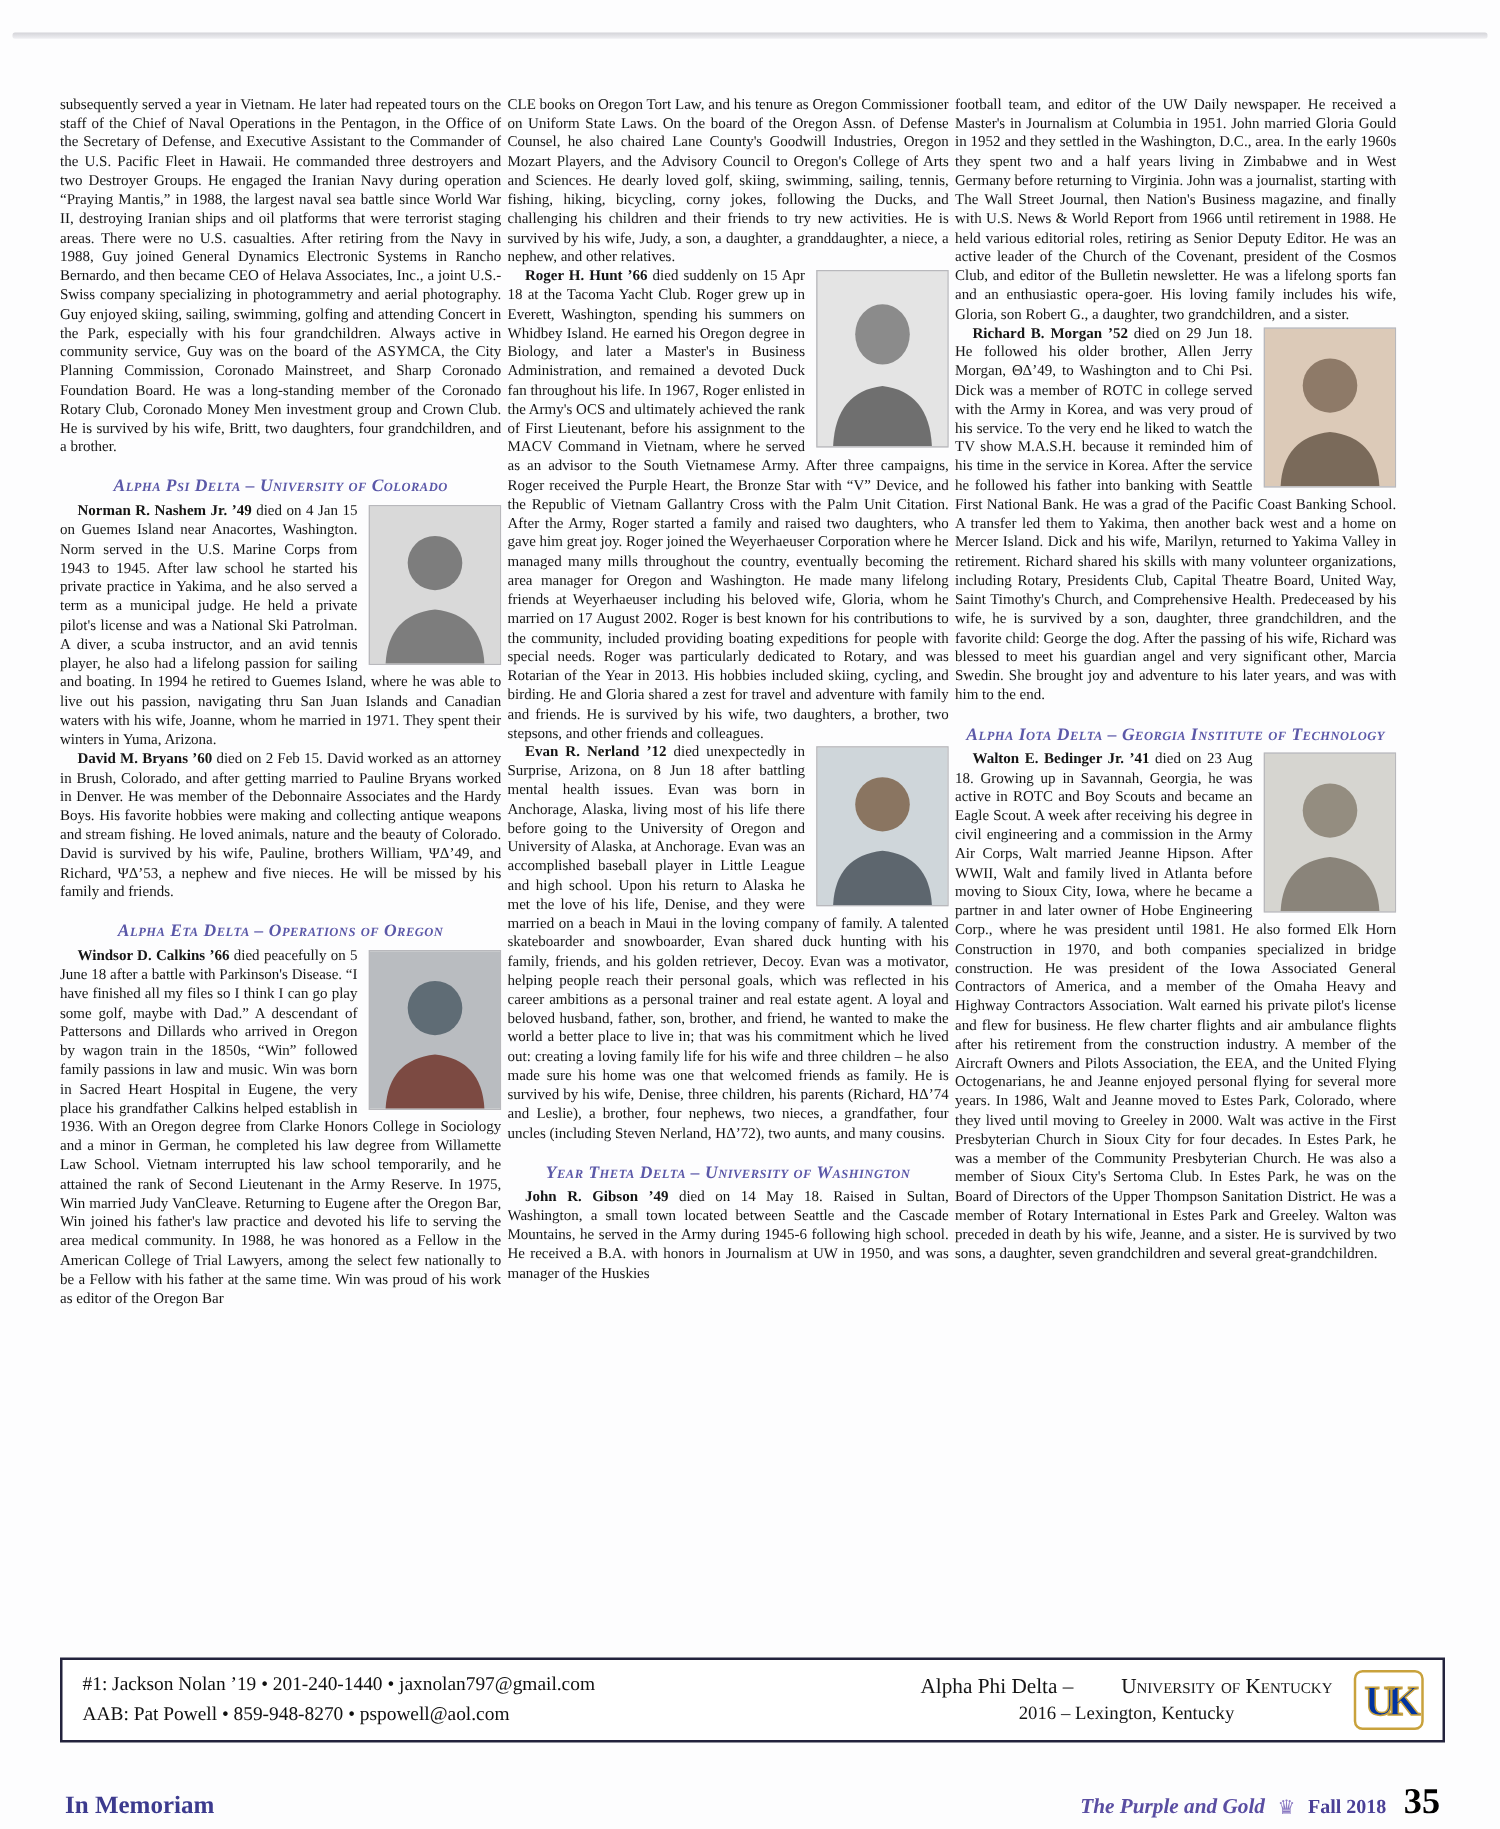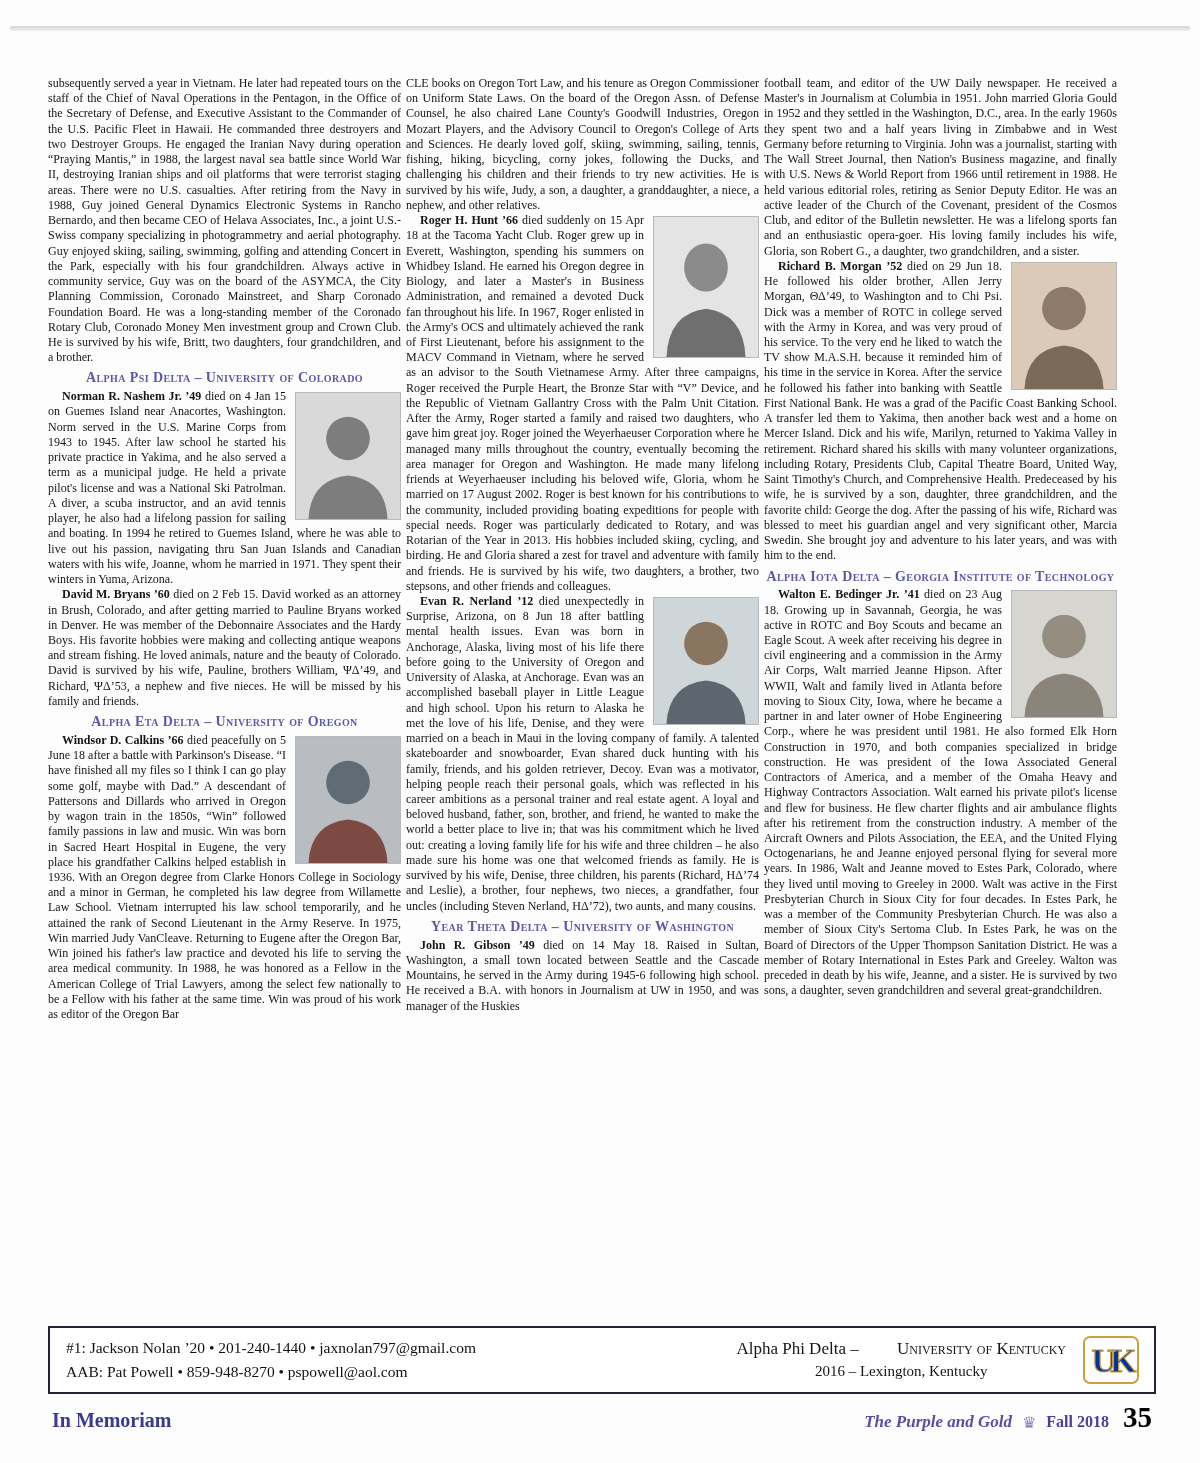--- a/index.html
+++ b/index.html
@@ -10,23 +10,23 @@
   .scan-edge-top{position:absolute;top:26px;left:10px;right:10px;height:5px;
     background:linear-gradient(#c9c9cf,#ececf0);border-radius:2px;opacity:.8;}
   .page{padding:76px 44px 0 48px;}
   .cols{display:flex;gap:5px;height:1238px;overflow:hidden;}
   .col{width:353px;overflow:hidden;text-align:justify;font-size:12px;line-height:1.27;}
   .col p{margin:0;}
   p.cont{text-indent:0;}
   p.obit{text-indent:14px;}
   .obit-name{font-weight:bold;}
   h3.chapter-header{
-    margin:4px 0 2px;text-align:center;text-indent:0;
+    margin:16px 0 2px;text-align:center;text-indent:0;
     font-family:"Liberation Serif", serif;font-variant:small-caps;font-weight:bold;
-    font-size:14px;letter-spacing:.4px;color:#5b58a8;
+    font-size:14px;letter-spacing:.4px;color:#5b58a8;font-style:italic;
   }
   .photo{
     float:right;width:106px;height:128px;margin:3px 0 4px 9px;
     border:1px solid #b8b8bc;box-sizing:border-box;display:block;overflow:hidden;background:#ddd;
   }
   .photo.tall{height:142px;}
   .photo svg{display:block;width:100%;height:100%;}
   
   .contact-box{
     margin-top:12px;border:2px solid #23233d;display:flex;align-items:center;
@@ -35,21 +35,21 @@
   .contact-left{flex:1;font-size:15.5px;line-height:1.55;color:#101010;}
   .chapter-right{text-align:center;margin-right:16px;line-height:1.35;}
   .chapter-line1{font-size:17px;}
   .chapter-line1 .sc{font-variant:small-caps;margin-left:34px;}
   .chapter-line2{font-size:15px;}
   .uk-logo{width:58px;height:50px;flex:0 0 auto;}
   .uk-logo svg{width:100%;height:100%;display:block;}
   
   .page-footer{display:flex;justify-content:space-between;align-items:baseline;padding:9px 4px 0 4px;}
   .footer-left{font-size:20px;font-weight:bold;color:#3c3a8e;font-family:Liberation Serif, serif;}
-  .footer-right{display:flex;align-items:baseline;gap:10px;}
+  .footer-right{display:flex;align-items:baseline;gap:10px;margin-top:24px;}
   .pub-title{font-size:17px;font-weight:bold;font-style:italic;color:#5a4ea2;}
   .crown{font-size:16px;color:#8a79c2;position:relative;top:1px;}
   .season{font-size:16px;font-weight:bold;color:#4a3f96;}
   .page-num{font-size:29px;font-weight:bold;color:#000000;line-height:1;margin-left:4px;}
 </style>
 </head>
 <body>
 
 <div class="scan-edge-top"></div>
 
@@ -65,21 +65,21 @@
               <rect width="100" height="122" fill="#d9d9d9"></rect>
               <circle cx="50" cy="44" r="21" fill="#7d7d7d"></circle>
               <path d="M12 122 Q14 84 50 80 Q86 84 88 122 Z" fill="#7d7d7d"></path>
             </svg>
           </span>
         <span class="obit-name">Norman R. Nashem Jr. ’49</span><span> died on 4 Jan 15 on Guemes Island near Anacortes, Washington. Norm served in the U.S. Marine Corps from 1943 to 1945. After law school he started his private practice in Yakima, and he also served a term as a municipal judge. He held a private pilot's license and was a National Ski Patrolman. A diver, a scuba instructor, and an avid tennis player, he also had a lifelong passion for sailing and boating. In 1994 he retired to Guemes Island, where he was able to live out his passion, navigating thru San Juan Islands and Canadian waters with his wife, Joanne, whom he married in 1971. They spent their winters in Yuma, Arizona.</span>
       </p>
       <p class="obit">
         <span class="obit-name">David M. Bryans ’60</span><span> died on 2 Feb 15. David worked as an attorney in Brush, Colorado, and after getting married to Pauline Bryans worked in Denver. He was member of the Debonnaire Associates and the Hardy Boys. His favorite hobbies were making and collecting antique weapons and stream fishing. He loved animals, nature and the beauty of Colorado. David is survived by his wife, Pauline, brothers William, ΨΔ’49, and Richard, ΨΔ’53, a nephew and five nieces. He will be missed by his family and friends.</span>
       </p>
-      <h3 class="chapter-header">Alpha Eta Delta – University of Oregon</h3>
+      <h3 class="chapter-header">Alpha Eta Delta – Operations of Oregon</h3>
       <p class="obit">
         <span class="photo">
             <svg viewBox="0 0 100 122" preserveAspectRatio="none" aria-hidden="true">
               <rect width="100" height="122" fill="#b9bcc0"></rect>
               <circle cx="50" cy="44" r="21" fill="#5f6c75"></circle>
               <path d="M12 122 Q14 84 50 80 Q86 84 88 122 Z" fill="#7c4a42"></path>
             </svg>
           </span>
         <span class="obit-name">Windsor D. Calkins ’66</span><span> died peacefully on 5 June 18 after a battle with Parkinson's Disease. “I have finished all my files so I think I can go play some golf, maybe with Dad.” A descendant of Pattersons and Dillards who arrived in Oregon by wagon train in the 1850s, “Win” followed family passions in law and music. Win was born in Sacred Heart Hospital in Eugene, the very place his grandfather Calkins helped establish in 1936. With an Oregon degree from Clarke Honors College in Sociology and a minor in German, he completed his law degree from Willamette Law School. Vietnam interrupted his law school temporarily, and he attained the rank of Second Lieutenant in the Army Reserve. In 1975, Win married Judy VanCleave. Returning to Eugene after the Oregon Bar, Win joined his father's law practice and devoted his life to serving the area medical community. In 1988, he was honored as a Fellow in the American College of Trial Lawyers, among the select few nationally to be a Fellow with his father at the same time. Win was proud of his work as editor of the Oregon Bar</span>
       </p>
@@ -135,21 +135,21 @@
             </svg>
           </span>
         <span class="obit-name">Walton E. Bedinger Jr. ’41</span><span> died on 23 Aug 18. Growing up in Savannah, Georgia, he was active in ROTC and Boy Scouts and became an Eagle Scout. A week after receiving his degree in civil engineering and a commission in the Army Air Corps, Walt married Jeanne Hipson. After WWII, Walt and family lived in Atlanta before moving to Sioux City, Iowa, where he became a partner in and later owner of Hobe Engineering Corp., where he was president until 1981. He also formed Elk Horn Construction in 1970, and both companies specialized in bridge construction. He was president of the Iowa Associated General Contractors of America, and a member of the Omaha Heavy and Highway Contractors Association. Walt earned his private pilot's license and flew for business. He flew charter flights and air ambulance flights after his retirement from the construction industry. A member of the Aircraft Owners and Pilots Association, the EEA, and the United Flying Octogenarians, he and Jeanne enjoyed personal flying for several more years. In 1986, Walt and Jeanne moved to Estes Park, Colorado, where they lived until moving to Greeley in 2000. Walt was active in the First Presbyterian Church in Sioux City for four decades. In Estes Park, he was a member of the Community Presbyterian Church. He was also a member of Sioux City's Sertoma Club. In Estes Park, he was on the Board of Directors of the Upper Thompson Sanitation District. He was a member of Rotary International in Estes Park and Greeley. Walton was preceded in death by his wife, Jeanne, and a sister. He is survived by two sons, a daughter, seven grandchildren and several great-grandchildren.</span>
       </p>
     </div>
 
   </div>
 
   <div class="contact-box">
     <div class="contact-left">
-      <div>#1: Jackson Nolan ’20 • 201-240-1440 • jaxnolan797@gmail.com</div>
+      <div>#1: Jackson Nolan ’19 • 201-240-1440 • jaxnolan797@gmail.com</div>
       <div>AAB: Pat Powell • 859-948-8270 • pspowell@aol.com</div>
     </div>
     <div class="chapter-right">
       <div class="chapter-line1">
         <span>Alpha Phi Delta</span>
         <span>–</span>
         <span class="sc">University of Kentucky</span>
       </div>
       <div class="chapter-line2">2016 – Lexington, Kentucky</div>
     </div>

